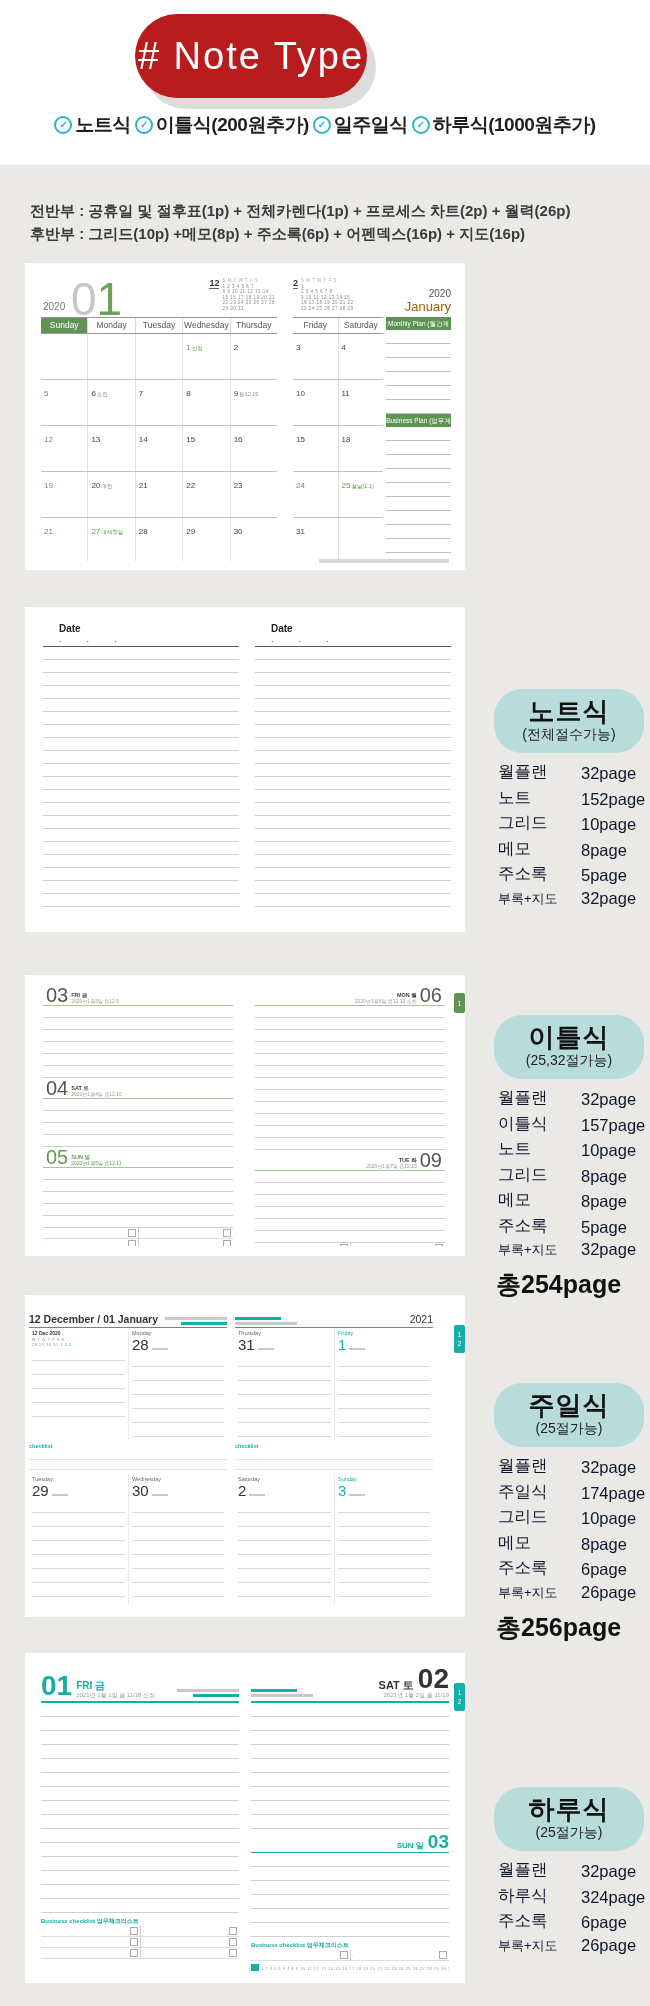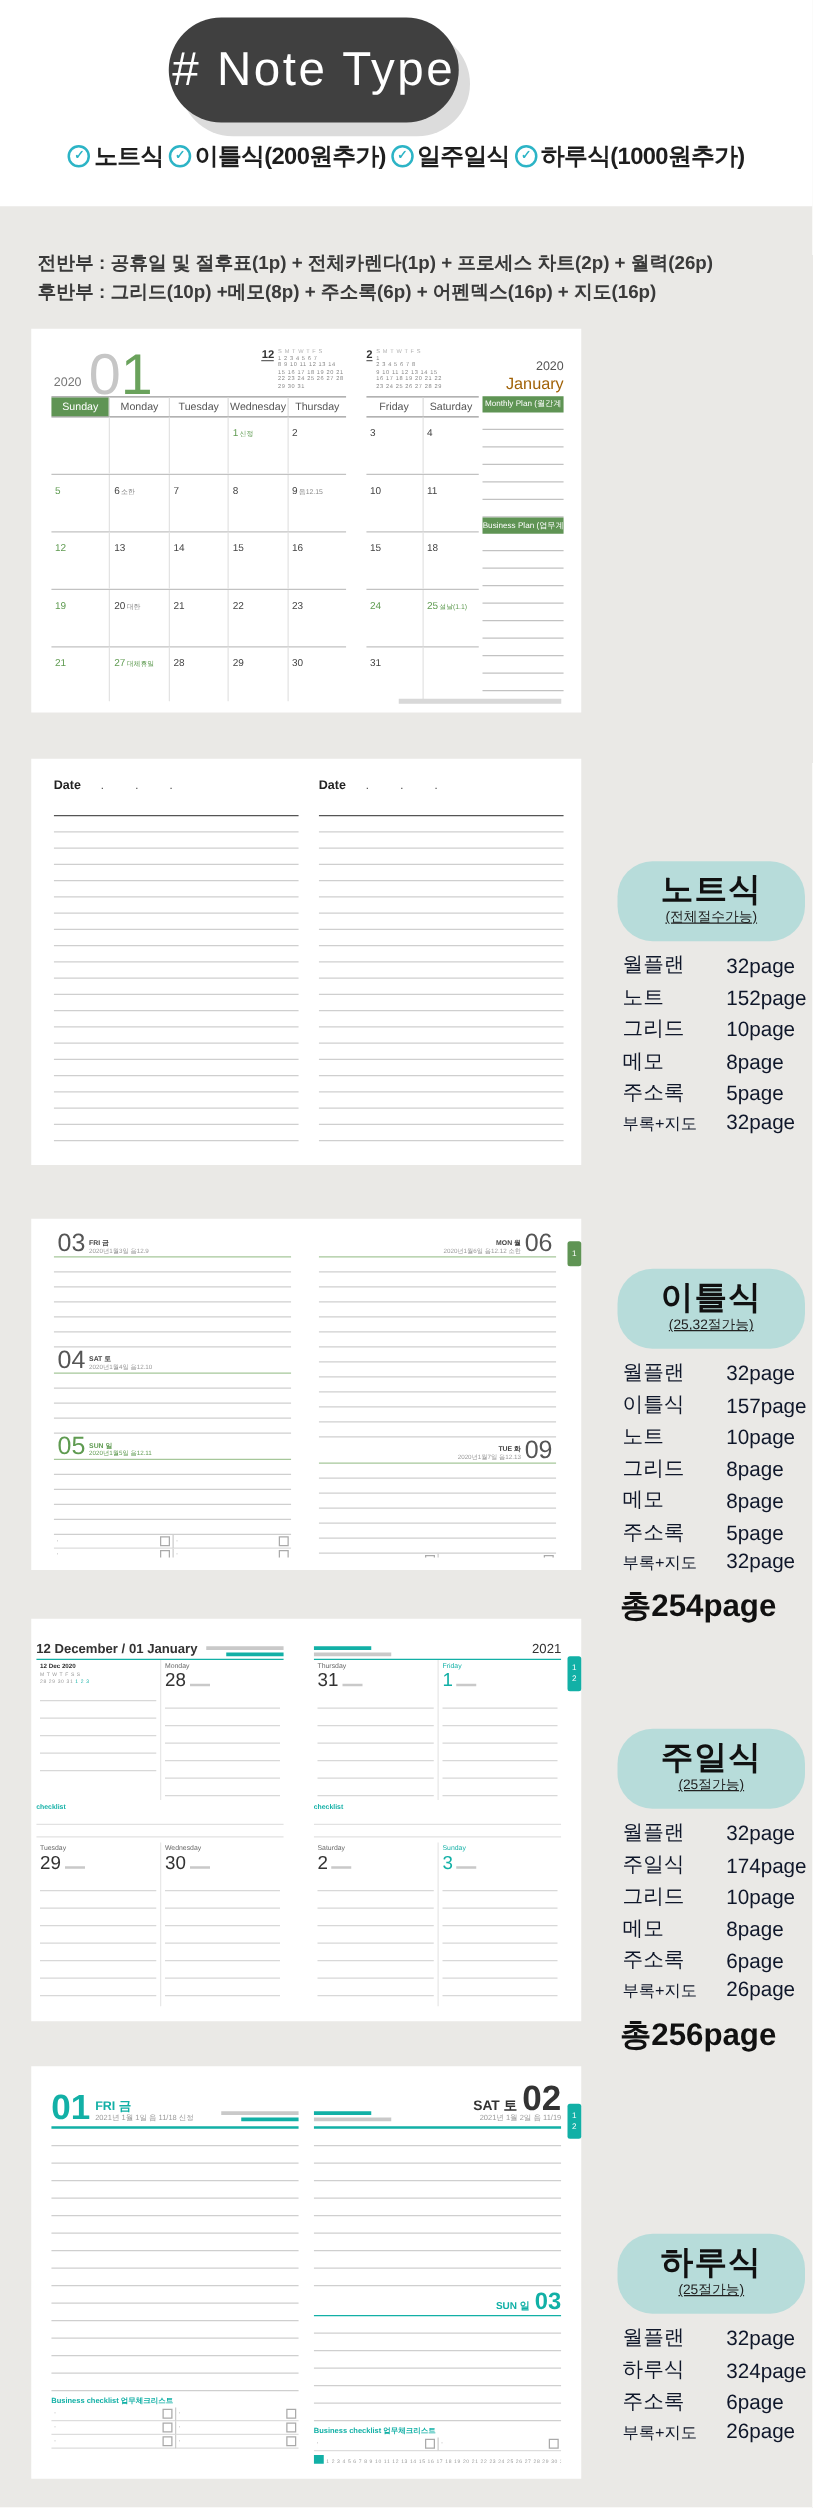--- a/index.html
+++ b/index.html
@@ -1,19 +1,19 @@
 <!DOCTYPE html>
 <html><head>
 <meta charset="utf-8">
 <style>
   html,body{margin:0;padding:0;background:#fff;}
   .page{position:relative;width:650px;height:2006px;background:#ffffff;overflow:hidden;
         font-family:"Liberation Sans",sans-serif;}
   
-  .badge{position:absolute;left:135px;top:14px;width:232px;height:84px;background:#404040;
+  .badge{position:absolute;left:135px;top:14px;width:232px;height:84px;background:#b91c1c;
          border-radius:43px;box-shadow:9px 11px 0 #dcdcdc;color:#fff;font-size:38px;
          letter-spacing:2px;text-align:center;line-height:84px;}
   .options{position:absolute;top:112px;left:0;width:650px;text-align:center;white-space:nowrap;}
   .opt{display:inline-flex;align-items:center;margin:0 2px;font-size:19px;font-weight:bold;
        color:#1e1e1e;letter-spacing:-0.5px;}
   .chk{width:14px;height:14px;border:2px solid #2cb4c6;border-radius:50%;display:inline-flex;
        align-items:center;justify-content:center;margin-right:3px;flex:none;}
   .tick{font-size:10px;line-height:10px;color:#2cb4c6;font-weight:bold;}
   
   .gray{position:absolute;top:165px;left:0;width:650px;height:1841px;background:#eae9e6;}
@@ -54,21 +54,21 @@
   .m-d{display:inline;font-size:8px;color:#444;}
   .m-n{display:inline;font-size:5.5px;color:#888;margin-left:1px;}
   .m-right-body{display:flex;height:240px;}
   .m-rcal{width:90px;}
   .m-plan{flex:1;margin-left:3px;}
   .plan-banner{height:13px;background:#5f9454;color:#fff;font-size:6.5px;line-height:13px;text-align:center;overflow:hidden;}
   .pline{height:13px;border-bottom:1px solid #c2c2c2;}
   .cap-bar{position:absolute;right:16px;bottom:7px;width:130px;height:4px;background:#d8d8d8;}
   
   .n-page{position:absolute;top:16px;width:196px;height:294px;overflow:hidden;}
-  .n-head{display:flex;align-items:baseline;border-bottom:1.5px solid #555;padding-bottom:18px;}
+  .n-head{display:flex;align-items:baseline;border-bottom:1.5px solid #555;padding-bottom:2px;flex-direction:column;}
   .n-date{font-size:10px;font-weight:bold;color:#222;}
   .n-dots{font-size:9px;color:#444;white-space:pre;margin-left:16px;}
   .rline{height:12px;border-bottom:1px solid #cfcfcf;}
   
   .td-page{position:absolute;top:10px;width:190px;height:261px;overflow:hidden;}
   .td-head{display:flex;align-items:flex-end;border-bottom:1px solid #a6c79a;padding-bottom:1px;height:15px;margin-top:4px;}
   .td-head.r{justify-content:flex-end;}
   .td-num{font-size:20px;line-height:17px;color:#555;margin:0 3px;}
   .td-head.g .td-num,.td-head.g .td-day,.td-head.g .td-date{color:#5f9b51;}
   .td-meta{display:flex;flex-direction:column;justify-content:flex-end;}
@@ -129,21 +129,21 @@
   .dline{height:13px;border-bottom:1px solid #cfcfcf;}
   .dy-sub{display:flex;justify-content:flex-end;align-items:baseline;gap:4px;
           border-bottom:1.5px solid #12b0a6;padding:4px 0 1px 0;}
   .dy-subday{font-size:8px;font-weight:bold;color:#12b0a6;}
   .dy-subnum{font-size:19px;font-weight:bold;color:#12b0a6;line-height:18px;}
   .dy-chklabel{font-size:6px;font-weight:bold;color:#12b0a6;line-height:10px;margin-top:3px;}
   
   .type-block{position:absolute;left:488px;width:162px;}
   .type-pill{width:150px;height:64px;background:#b7dcda;border-radius:28px;margin:0 auto;text-align:center;overflow:hidden;}
   .type-name{font-size:26px;font-weight:bold;color:#111;line-height:30px;margin-top:7px;letter-spacing:1px;}
-  .type-sub{font-size:11px;color:#222;line-height:17px;text-decoration:underline;}
+  .type-sub{font-size:14px;color:#222;line-height:17px;}
   .type-rows{margin-top:8px;padding-left:10px;}
   .trow{display:flex;align-items:flex-end;margin-top:3.5px;font-size:16.5px;color:#0f172a;}
   .tkey{width:74px;text-align:justify;text-align-last:justify;flex:none;}
   .tkey.small{font-size:13px;}
   .tval{margin-left:9px;white-space:nowrap;}
   .type-total{font-size:25px;font-weight:bold;color:#111;margin-top:9px;padding-left:8px;}
 </style>
 </head>
 <body>
 
@@ -560,21 +560,21 @@
               <div class="wline"></div>
               <div class="wline"></div>
               <div class="wline"></div>
               <div class="wline"></div>
               <div class="wline"></div>
               <div class="wline"></div>
               <div class="wline"></div>
             </div>
           </div>
       </div>
-      <div class="wk-page" style="left:226px">
+      <div class="wk-page" style="left:210px">
         <div class="wk-head">
           <span class="wk-bars" style="align-items:flex-start">
               <span class="bar b2 tealb"></span>
               <span class="bar b1"></span>
             </span>
           <span class="wk-year">2021</span>
         </div>
         <div class="wk-row ra" id="wk-rowA2">
             <div class="wk-cell">
               <div class="wk-cellhead">

